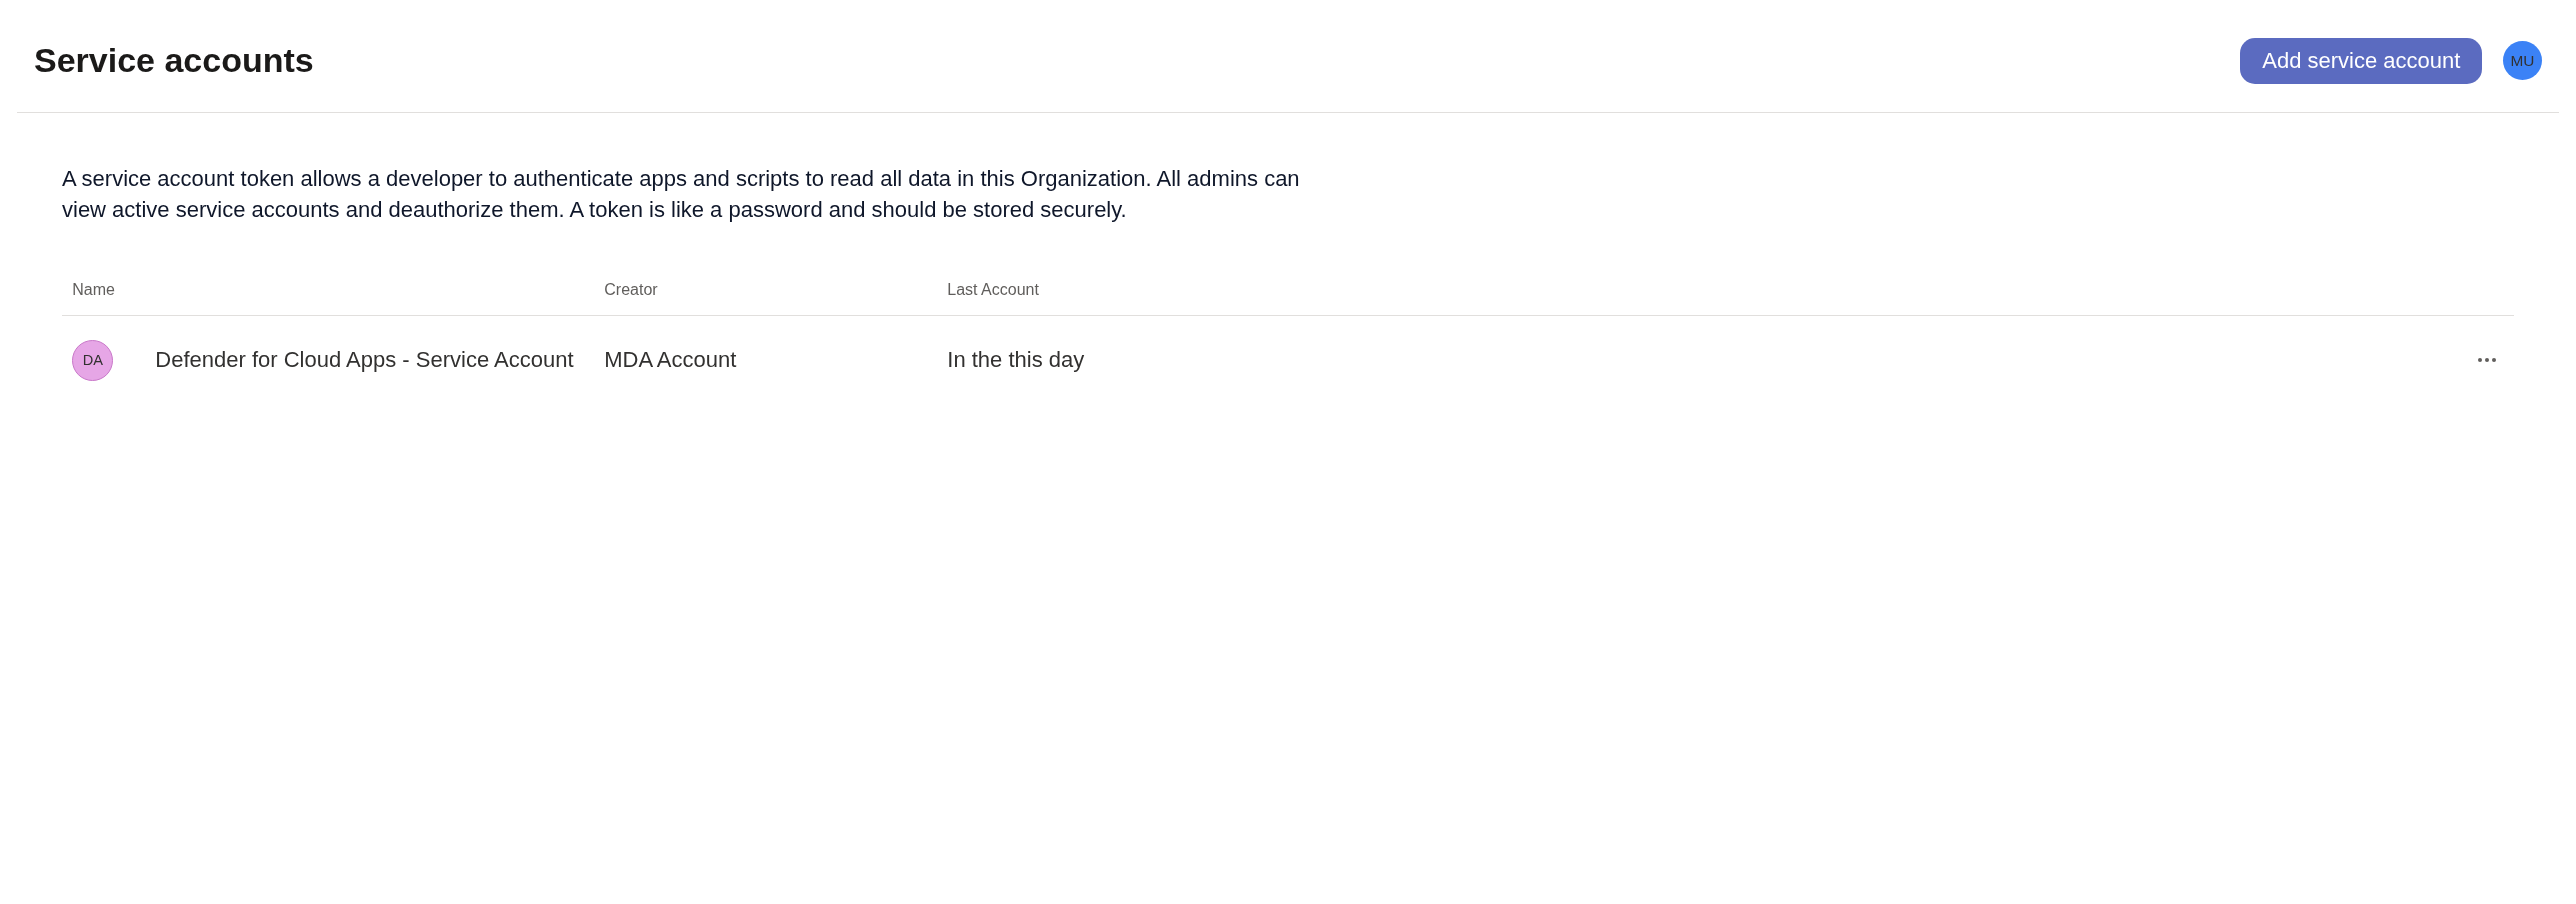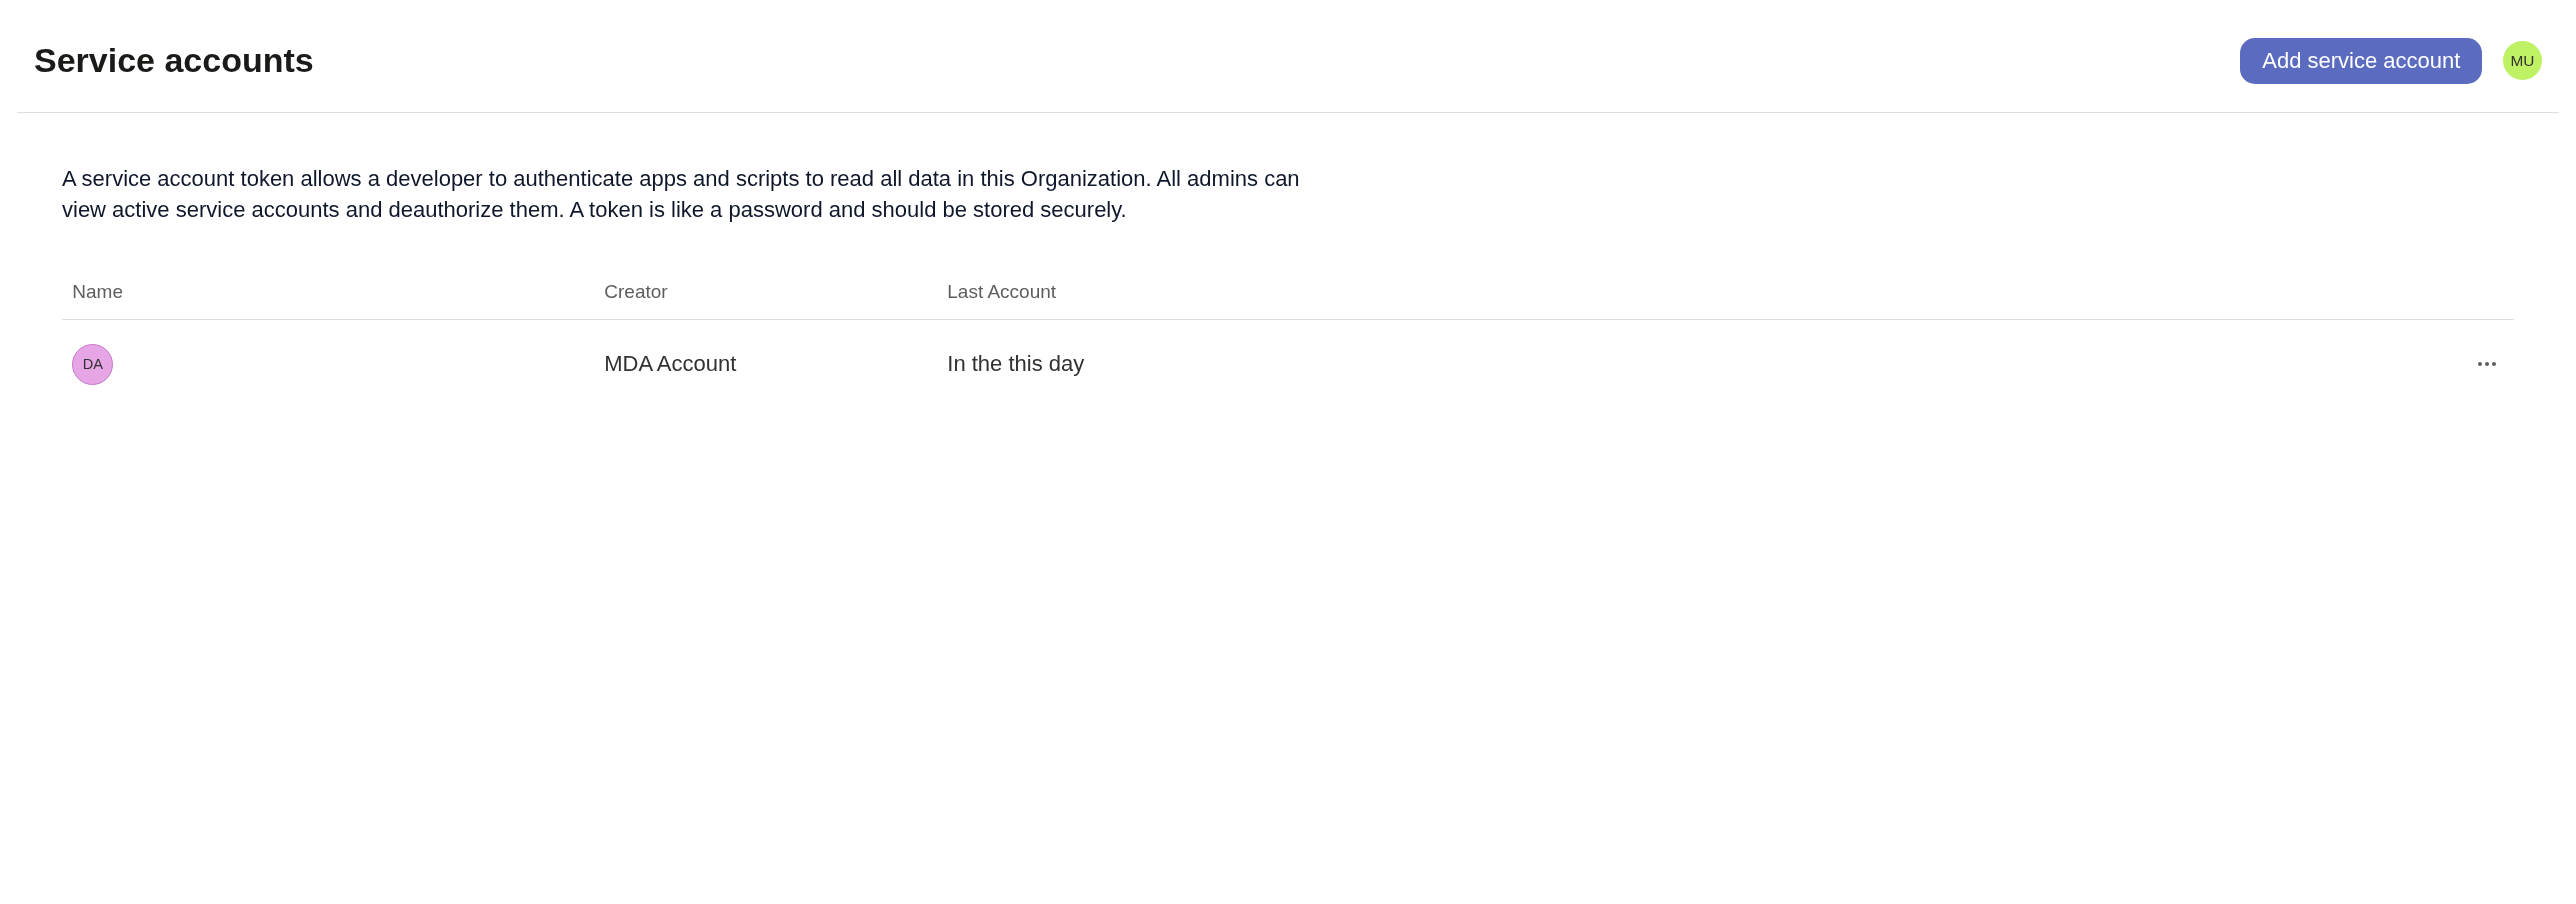--- a/index.html
+++ b/index.html
@@ -40,21 +40,21 @@
       border-radius: 15px;
       font-size: 22px;
       font-weight: 400;
       padding: 10.3px 22px;
       cursor: pointer;
     }
     .avatar-small {
       width: 39px;
       height: 39px;
       border-radius: 50%;
-      background: #bef264;
+      background: #3b82f6;
       display: flex;
       align-items: center;
       justify-content: center;
       font-size: 15.4px;
       font-weight: 400;
       color: #323130;
       cursor: pointer;
     }
     .content {
       padding: 50px 45px 0 45px;
@@ -74,21 +74,21 @@
       margin-bottom: 55px;
     }
     .table {
       width: 100%;
     }
     .table-head {
       display: flex;
       align-items: center;
       padding: 0 10.3px 15.4px 10.3px;
       border-bottom: 0.9px solid #e1dfdd;
-      font-size: 19px;
+      font-size: 16px;
       color: #605e5c;
       font-weight: 400;
       margin-top: 48px;
     }
     .col-name {
       flex: 0 0 532px;
     }
     .col-creator {
       flex: 0 0 343px;
     }
@@ -160,20 +160,21 @@
       <div class="table-head">
         <div class="col-name">Name</div>
         <div class="col-creator">Creator</div>
         <div class="col-activity">Last Account</div>
         <div class="col-actions"></div>
       </div>
 
       <div class="table-row">
         <div class="row-name-cell col-name">
           <div class="avatar-row">DA</div>
+          <span>Defender for Cloud Apps - Service Account</span>
         </div>
         <div class="col-creator">MDA Account</div>
         <div class="col-activity">In the this day</div>
         <div class="col-actions">
           <div class="more-icon">
             <svg viewBox="0 0 24 24" fill="currentColor">
               <circle cx="5" cy="12" r="2"></circle>
               <circle cx="12" cy="12" r="2"></circle>
               <circle cx="19" cy="12" r="2"></circle>
             </svg>

